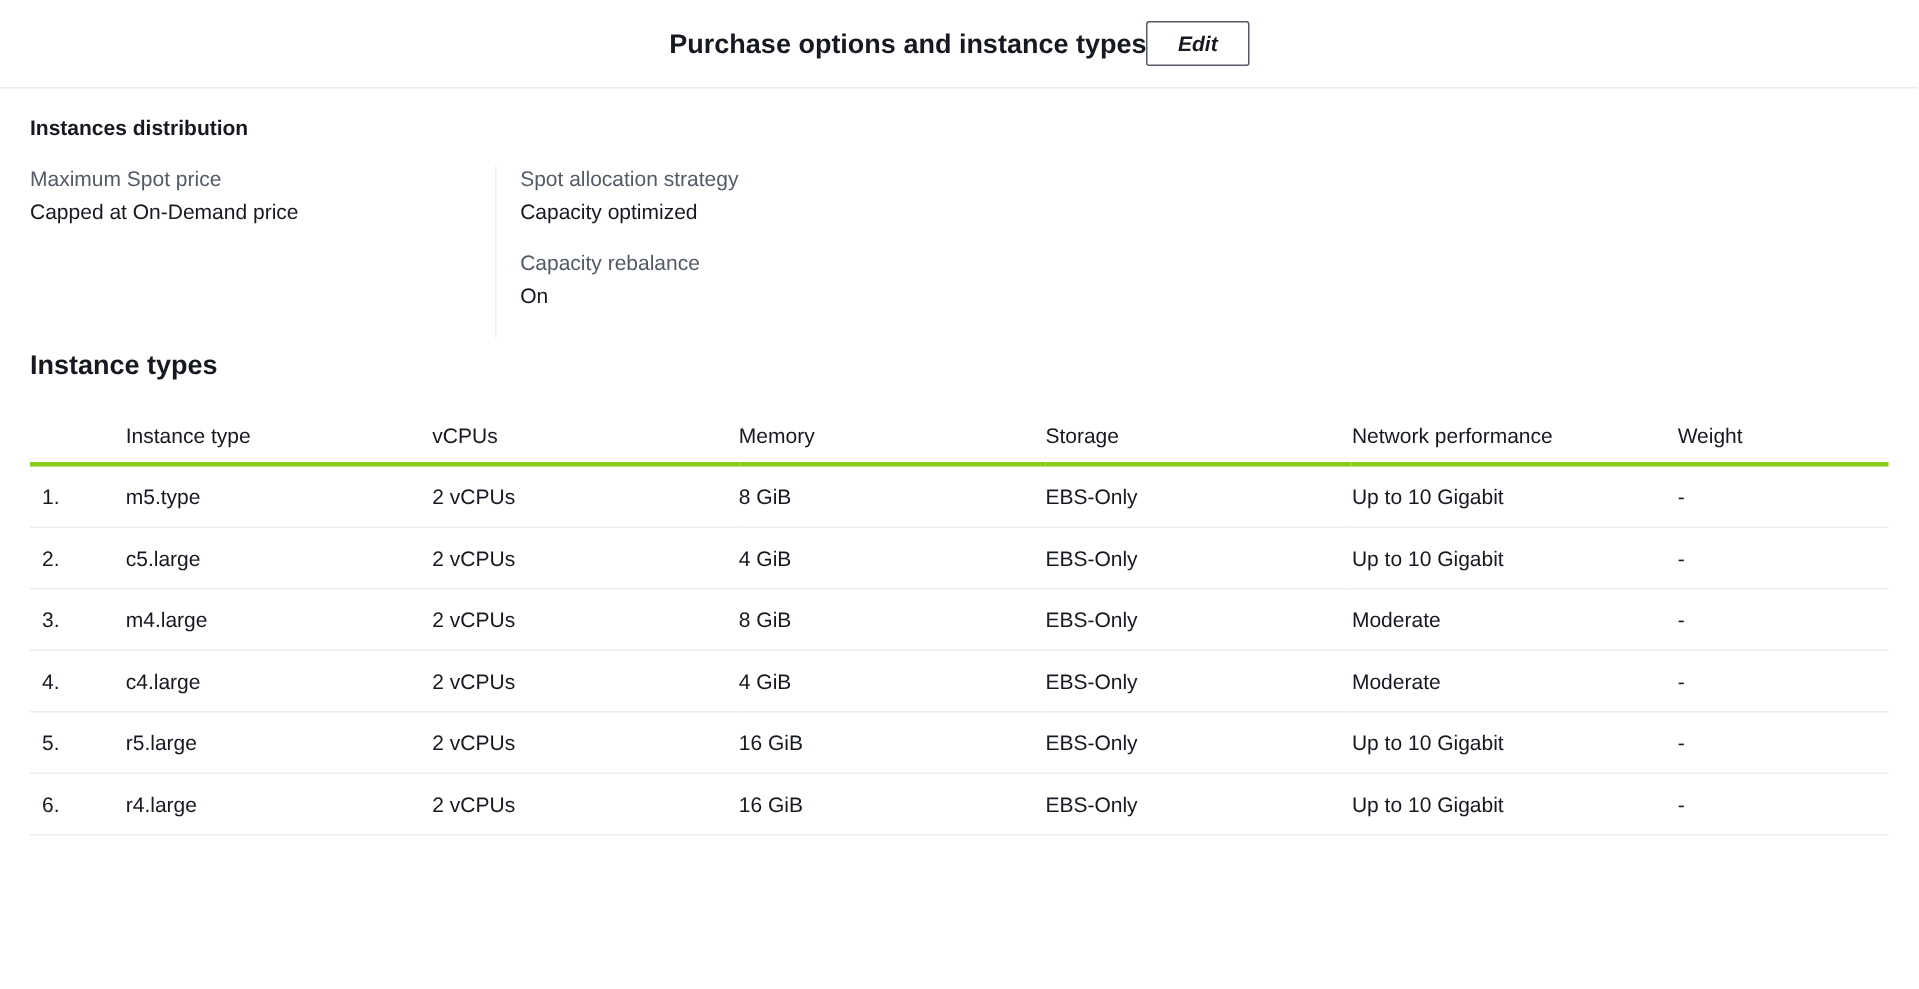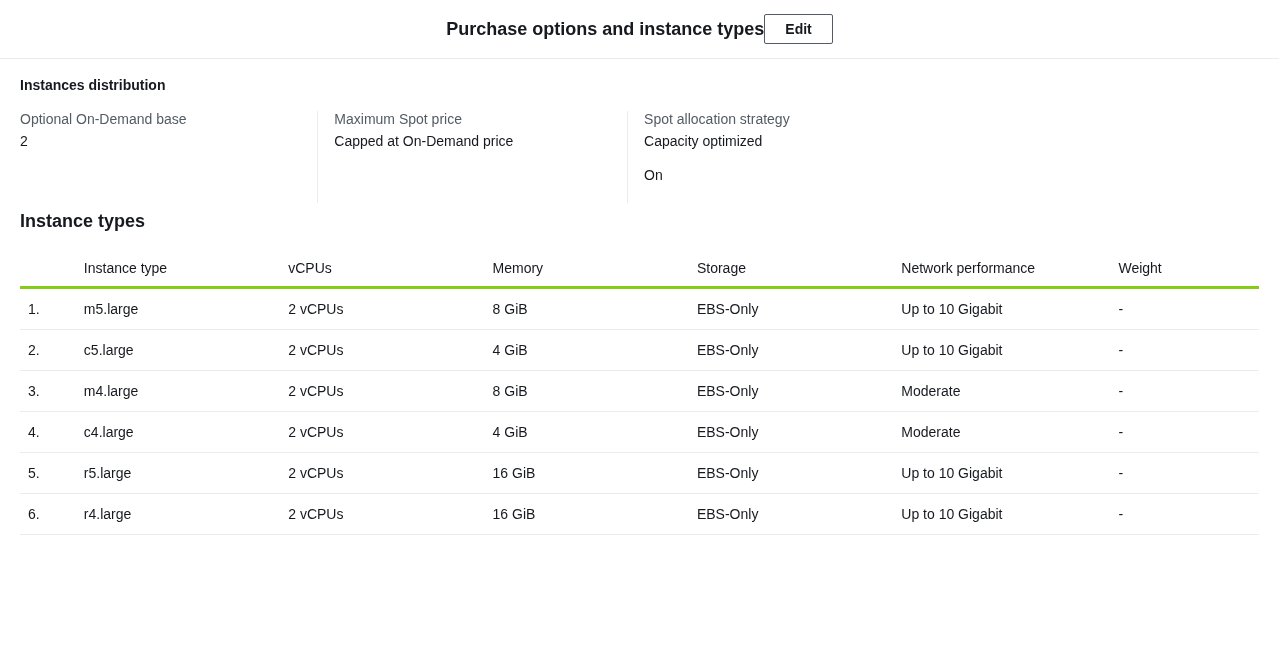--- a/index.html
+++ b/index.html
@@ -27,20 +27,21 @@
     }
     .edit-button {
       padding: 6px 20px;
       border: 1px solid #545b64;
       background: #ffffff;
       color: #16191f;
       font-weight: 700;
       font-size: 14px;
       cursor: pointer;
       border-radius: 2px;
+      font-style: italic;
     }
     .content {
       padding: 18px 20px;
     }
     .section-title {
       font-size: 14px;
       font-weight: 700;
       color: #16191f;
       margin-bottom: 18px;
     }
@@ -113,31 +114,28 @@
 <div class="header">
   <h1>Purchase options and instance types</h1>
   <button class="edit-button">Edit</button>
 </div>
 
 <div class="content">
 
   <div class="section-title">Instances distribution</div>
 
   <div class="distribution-grid">
-    <div class="dist-col dist-col-1">
-      <div class="label">Optional On-Demand base</div>
-      <div class="value">2</div>
-    </div>
     <div class="dist-col dist-col-3">
       <div class="label">Maximum Spot price</div>
       <div class="value">Capped at On-Demand price</div>
     </div>
     <div class="dist-col dist-col-4">
       <div class="label">Spot allocation strategy</div>
       <div class="value">Capacity optimized</div>
+      <div class="label">Capacity rebalance</div>
       <div class="value">On</div>
     </div>
   </div>
 
   <div class="section-title-large">Instance types</div>
 
   <table>
     <thead>
       <tr>
         <th class="col-index"></th>
@@ -145,21 +143,21 @@
         <th class="col-vcpus">vCPUs</th>
         <th class="col-mem">Memory</th>
         <th class="col-stor">Storage</th>
         <th class="col-net">Network performance</th>
         <th class="col-wt">Weight</th>
       </tr>
     </thead>
     <tbody id="instance-types-tbody">
     <tr>
           <td class="col-index">1.</td>
-          <td class="col-type">m5.large</td>
+          <td class="col-type">m5.type</td>
           <td class="col-vcpus">2 vCPUs</td>
           <td class="col-mem">8 GiB</td>
           <td class="col-stor">EBS-Only</td>
           <td class="col-net">Up to 10 Gigabit</td>
           <td class="col-wt">-</td>
         </tr>
         <tr>
           <td class="col-index">2.</td>
           <td class="col-type">c5.large</td>
           <td class="col-vcpus">2 vCPUs</td>

